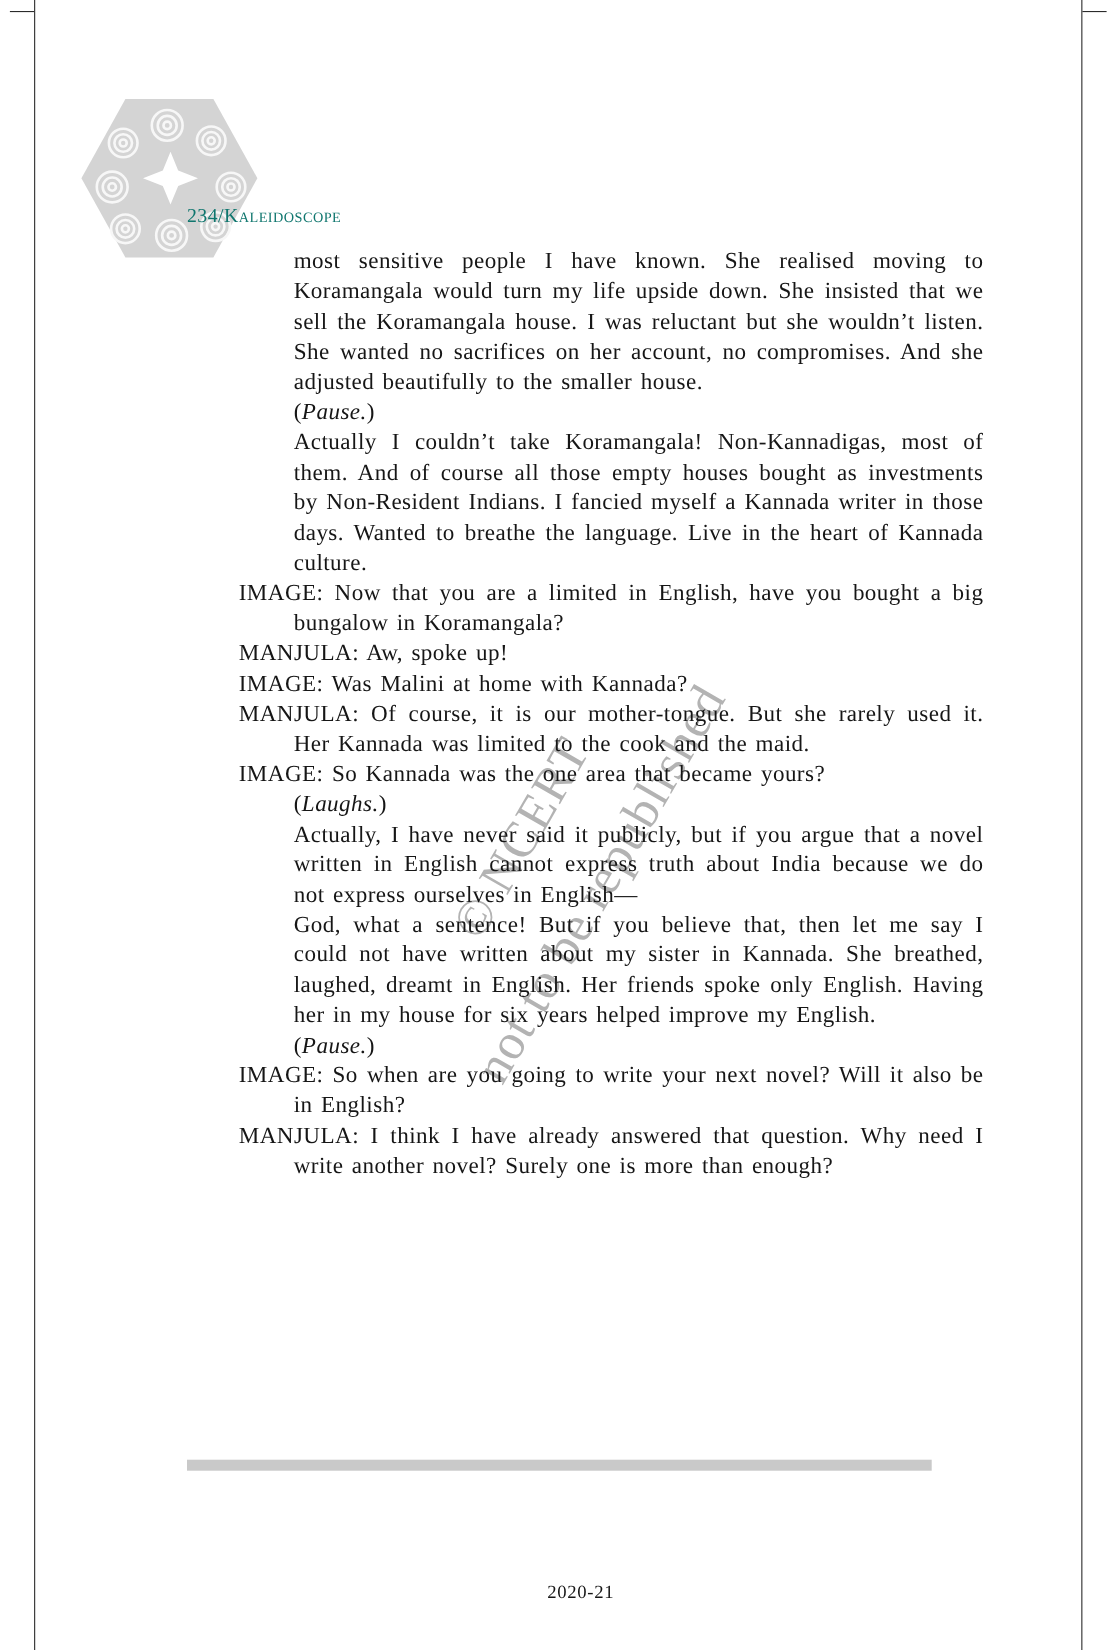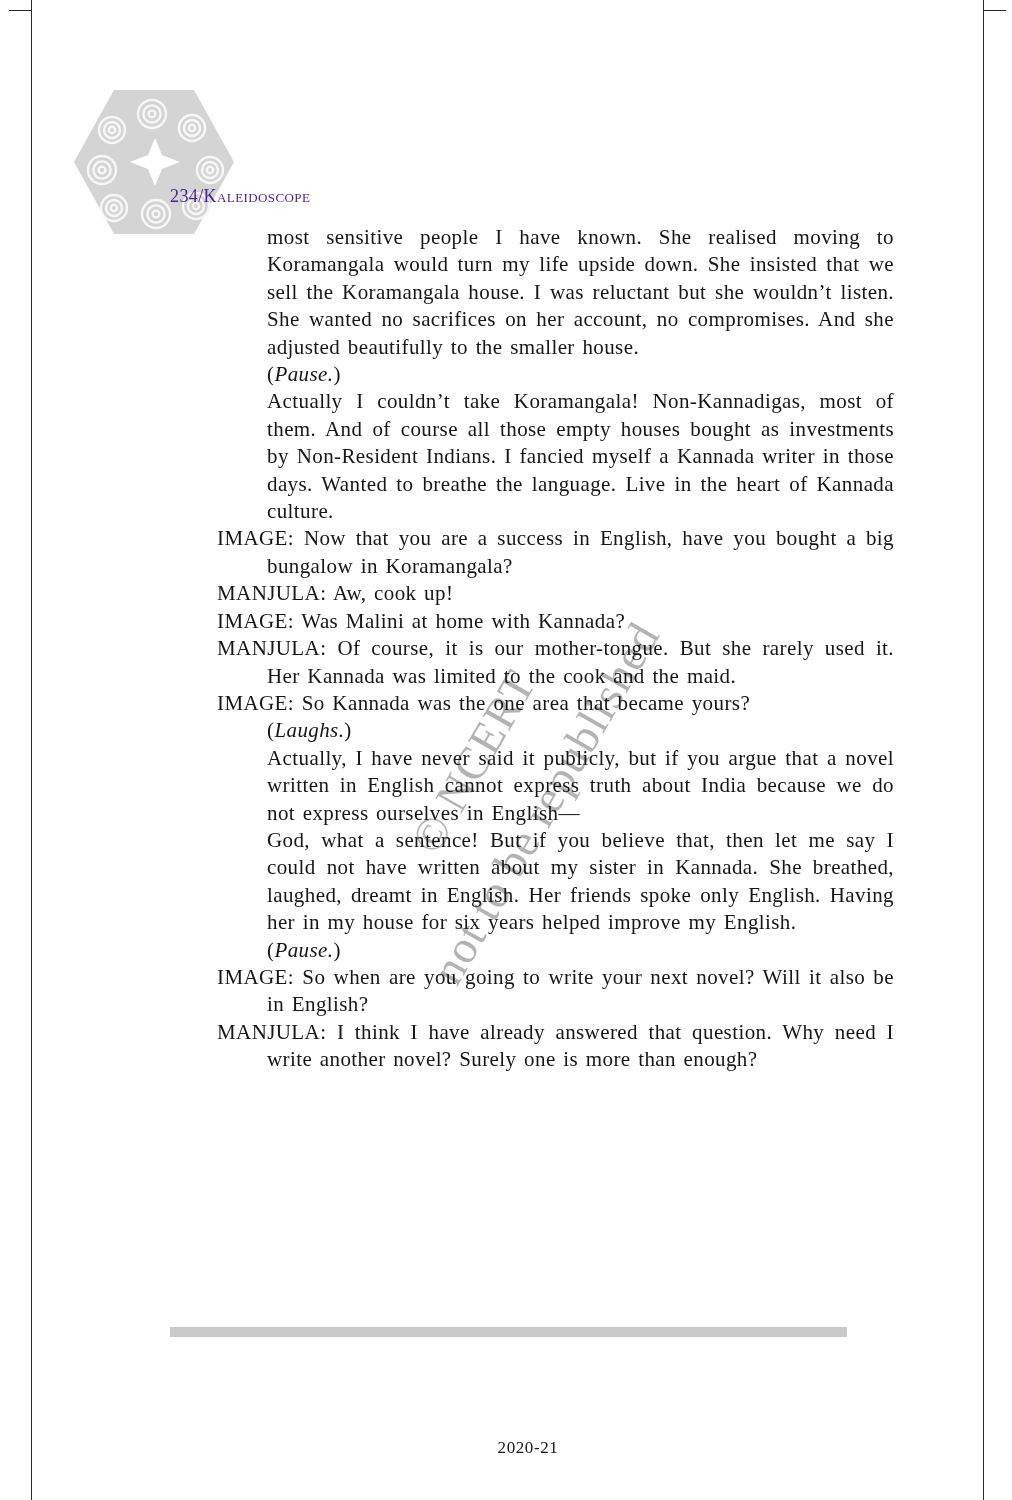--- a/index.html
+++ b/index.html
@@ -20,21 +20,21 @@
   .tick { position: absolute; height: 1px; width: 22px; background: #2b2b2b; }
   .tick-tl { left: 9px;  top: 10px; }
   .tick-tr { left: 984px; top: 10px; }
 
   
   .logo { position: absolute; left: 70px; top: 86px; width: 168px; height: 152px; }
 
   
   .running-head {
     position: absolute; left: 170px; top: 186px;
-    font-size: 18px; letter-spacing: 0.4px; color: #4c1d95;
+    font-size: 18px; letter-spacing: 0.4px; color: #0f766e;
   }
   .sc { font-variant: small-caps; }
 
   
   .watermark {
     position: absolute; left: 250px; top: 700px; width: 520px;
     transform: rotate(-60deg);
     transform-origin: 50% 50%;
     text-align: center;
     color: #b3b3b3;
@@ -135,22 +135,22 @@
 
   <div class="watermark">
     <div>© NCERT</div>
     <div>not to be republished</div>
   </div>
 
   <div class="script">
       <p class="block indent"><span>most sensitive people I have known. She realised moving to Koramangala would turn my life upside down. She insisted that we sell the Koramangala house. I was reluctant but she wouldn’t listen. She wanted no sacrifices on her account, no compromises. And she adjusted beautifully to the smaller house.</span></p>
       <p class="block indent"><span>(</span><span class="it">Pause.</span><span>)</span></p>
       <p class="block indent"><span>Actually I couldn’t take Koramangala! Non-Kannadigas, most of them. And of course all those empty houses bought as investments by Non-Resident Indians. I fancied myself a Kannada writer in those days. Wanted to breathe the language. Live in the heart of Kannada culture.</span></p>
-      <p class="block hanging"><span class="speaker">IMAGE:</span> <span>Now that you are a success in English, have you bought a big bungalow in Koramangala?</span></p>
-      <p class="block hanging"><span class="speaker">MANJULA:</span> <span>Aw, cook up!</span></p>
+      <p class="block hanging"><span class="speaker">IMAGE:</span> <span>Now that you are a limited in English, have you bought a big bungalow in Koramangala?</span></p>
+      <p class="block hanging"><span class="speaker">MANJULA:</span> <span>Aw, spoke up!</span></p>
       <p class="block hanging"><span class="speaker">IMAGE:</span> <span>Was Malini at home with Kannada?</span></p>
       <p class="block hanging"><span class="speaker">MANJULA:</span> <span>Of course, it is our mother-tongue. But she rarely used it. Her Kannada was limited to the cook and the maid.</span></p>
       <p class="block hanging"><span class="speaker">IMAGE:</span> <span>So Kannada was the one area that became yours?</span></p>
       <p class="block indent"><span>(</span><span class="it">Laughs.</span><span>)</span></p>
       <p class="block indent"><span>Actually, I have never said it publicly, but if you argue that a novel written in English cannot express truth about India because we do not express ourselves in English—</span></p>
       <p class="block indent"><span>God, what a sentence! But if you believe that, then let me say I could not have written about my sister in Kannada. She breathed, laughed, dreamt in English. Her friends spoke only English. Having her in my house for six years helped improve my English.</span></p>
       <p class="block indent"><span>(</span><span class="it">Pause.</span><span>)</span></p>
       <p class="block hanging"><span class="speaker">IMAGE:</span> <span>So when are you going to write your next novel? Will it also be in English?</span></p>
       <p class="block hanging"><span class="speaker">MANJULA:</span> <span>I think I have already answered that question. Why need I write another novel? Surely one is more than enough?</span></p>
     </div>

